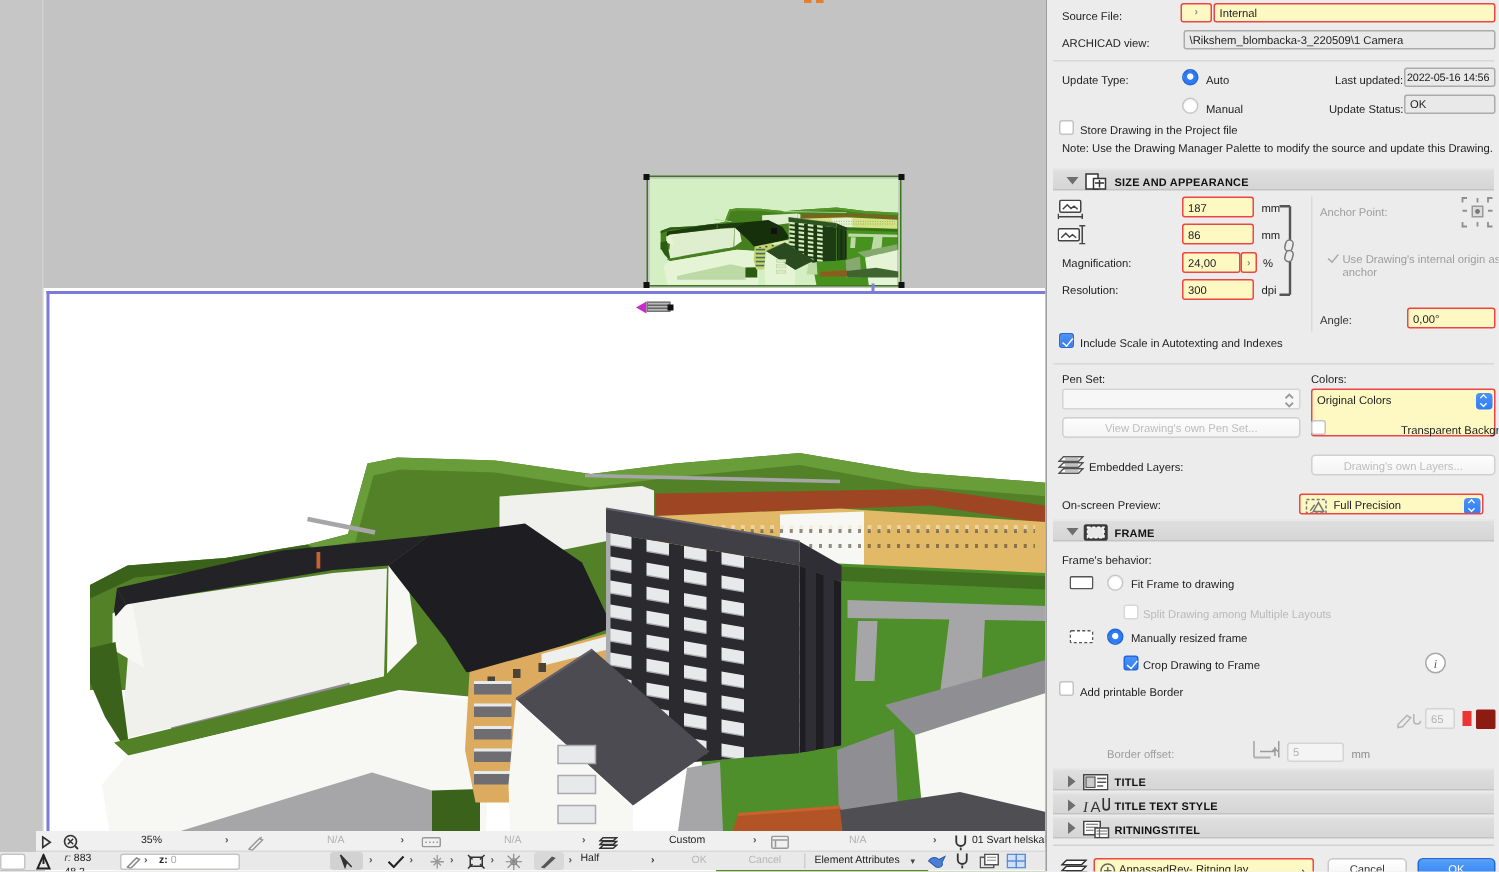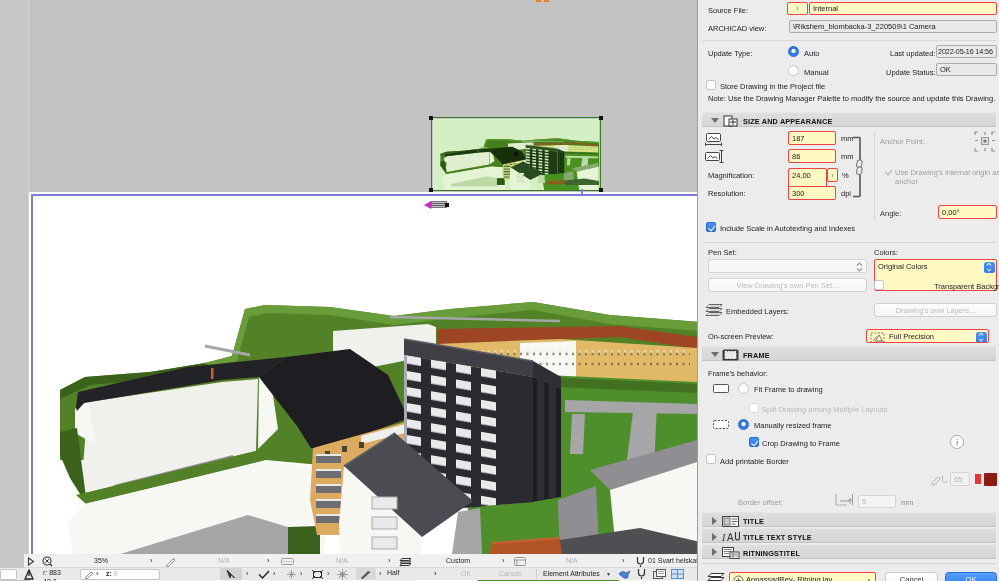--- a/index.html
+++ b/index.html
@@ -345,21 +345,21 @@
     <div class="fld" style="left:90px;top:131px;width:48px;height:14px;line-height:13px;">187</div>
     <div class="lbl" style="left:143px;top:134px;">mm</div>
     <svg class="abs" style="left:7px;top:150px;" width="19" height="13" viewBox="0 0 19 13">
       <rect x="0.5" y="2.5" width="14" height="8" rx="1" fill="#fff" stroke="#444"></rect>
       <path d="M2.5 8.5l3-3 2.5 2.5 2-1.5 2.5 2" stroke="#444" fill="none" stroke-width="1"></path>
       <path d="M16.5 0.5v12M14.5 0.5h4M14.5 12.5h4" stroke="#444" stroke-width="1"></path>
     </svg>
     <div class="fld" style="left:90px;top:149px;width:48px;height:14px;line-height:13px;">86</div>
     <div class="lbl" style="left:143px;top:152px;">mm</div>
     <div class="lbl" style="left:10px;top:171px;">Magnification:</div>
-    <div class="fld" style="left:90px;top:167.5px;width:39px;height:32px;line-height:13px;">24,00</div>
+    <div class="fld" style="left:90px;top:167.5px;width:39px;height:14px;line-height:13px;">24,00</div>
     <div class="fld" style="left:129px;top:167.5px;width:11px;height:14px;text-align:center;padding:0;"><span class="chev" style="font-size:7px;line-height:13px;">›</span></div>
     <div class="lbl" style="left:144px;top:171px;">%</div>
     <div class="lbl" style="left:10px;top:189px;">Resolution:</div>
     <div class="fld" style="left:90px;top:185.5px;width:48px;height:14px;line-height:13px;">300</div>
     <div class="lbl" style="left:143px;top:189px;">dpi</div>
 
     <svg class="abs" style="left:152px;top:136px;" width="16" height="62" viewBox="0 0 16 62">
       <path d="M3 1.5h7M10 1.5v59M10 60.5H3" stroke="#555" stroke-width="1.6" fill="none"></path>
       <g stroke="#777" fill="#ececec" stroke-width="1">
         <rect x="7" y="24" width="5" height="7.5" rx="2.5" transform="rotate(14 9.5 27)"></rect>

